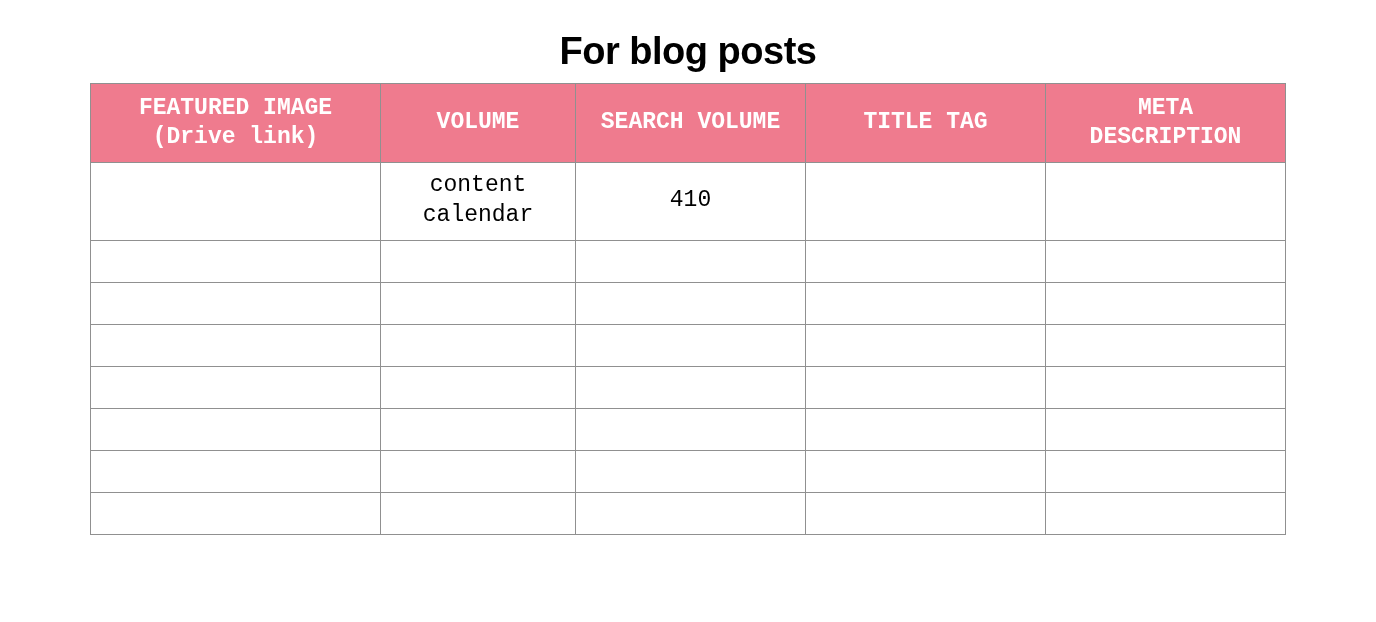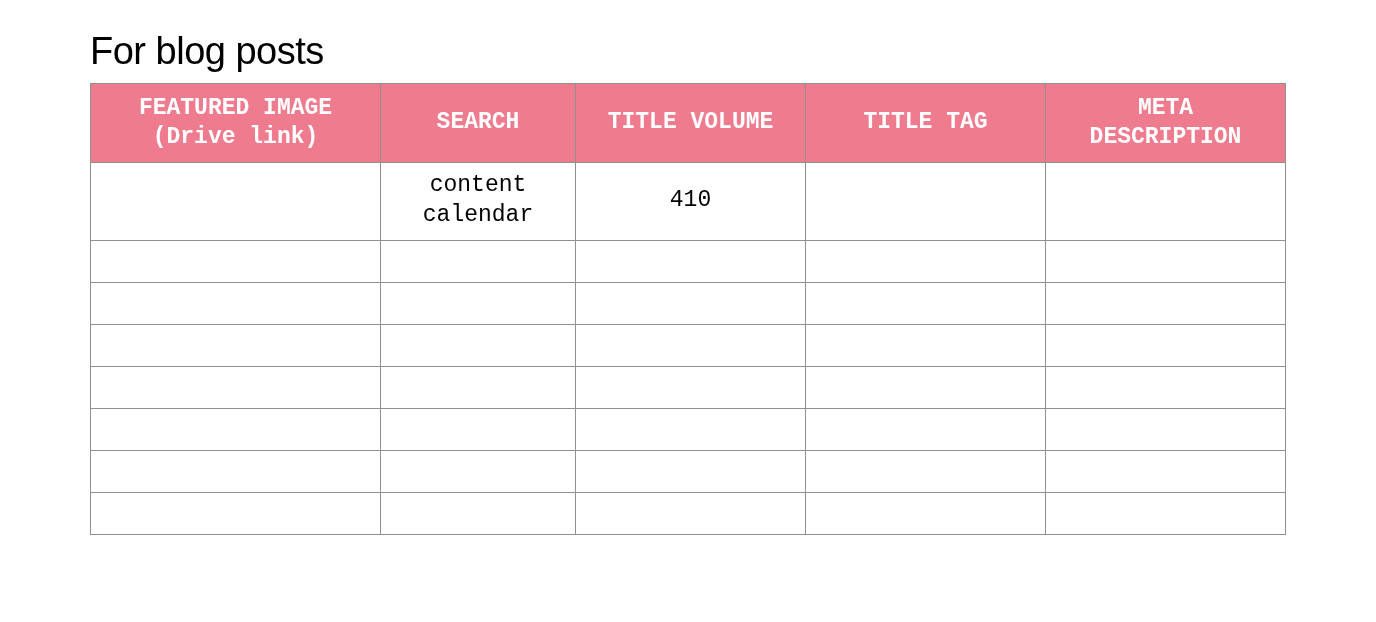--- a/index.html
+++ b/index.html
@@ -7,24 +7,25 @@
       margin: 0;
       padding: 0;
     }
     body {
       font-family: -apple-system, BlinkMacSystemFont, "Segoe UI", Helvetica, Arial, sans-serif;
       background: #fff;
       padding: 30px 90px;
     }
     .title {
       font-size: 38px;
-      font-weight: 400;
+      font-weight: 700;
       color: #000;
       margin-bottom: 10px;
       letter-spacing: -0.5px;
+      text-align: center;
     }
     table {
       border-collapse: collapse;
       width: 1196px;
       table-layout: fixed;
       font-family: Liberation Mono, monospace;
     }
     th, td {
       border: 1px solid #909090;
       text-align: center;
@@ -78,22 +79,22 @@
   <colgroup>
     <col class="col-featured">
     <col class="col-keyword">
     <col class="col-volume">
     <col class="col-title">
     <col class="col-meta">
   </colgroup>
   <thead>
     <tr>
       <th>FEATURED IMAGE<br>(Drive link)</th>
-      <th>SEARCH</th>
-      <th>TITLE VOLUME</th>
+      <th>VOLUME</th>
+      <th>SEARCH VOLUME</th>
       <th>TITLE TAG</th>
       <th>META<br>DESCRIPTION</th>
     </tr>
   </thead>
   <tbody>
 
     <tr class="data-row first">
       <td></td>
       <td>content calendar</td>
       <td>410</td>

